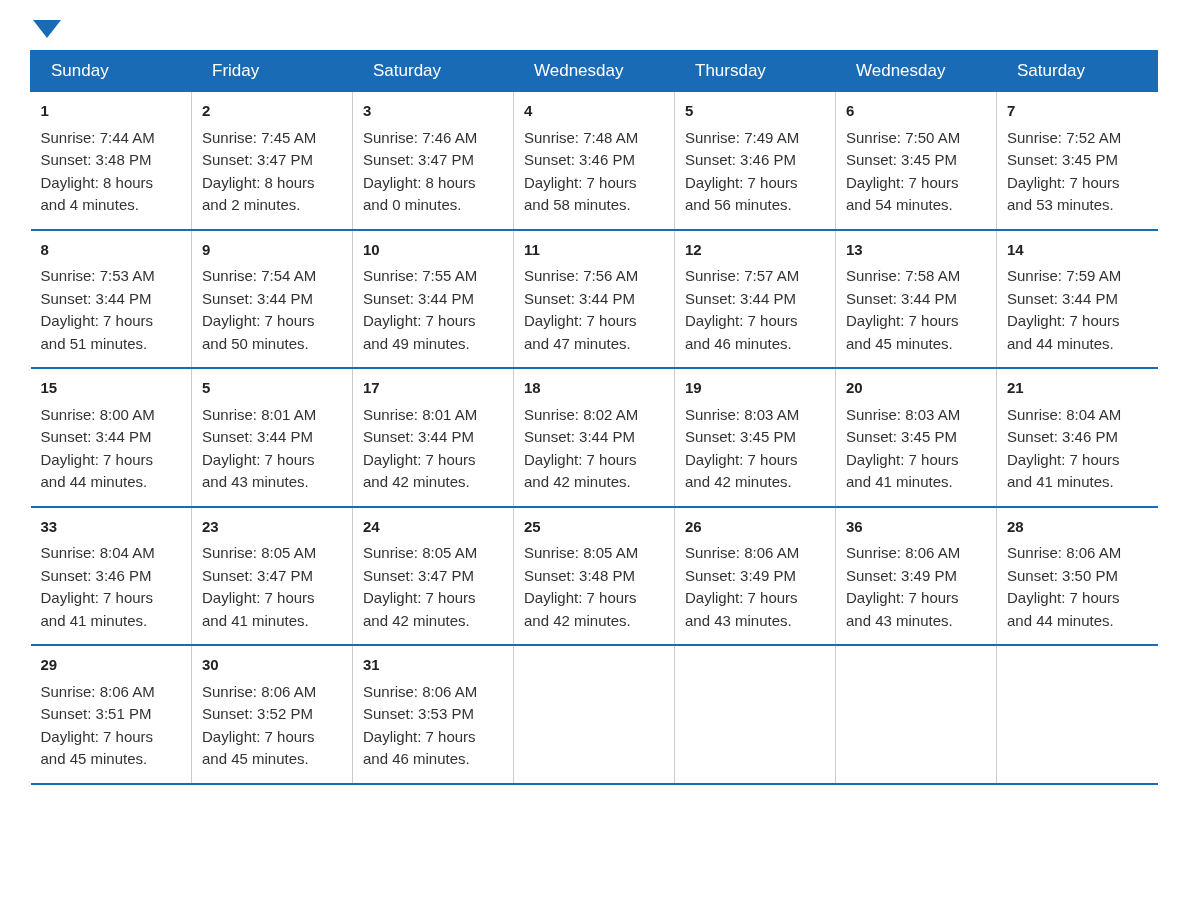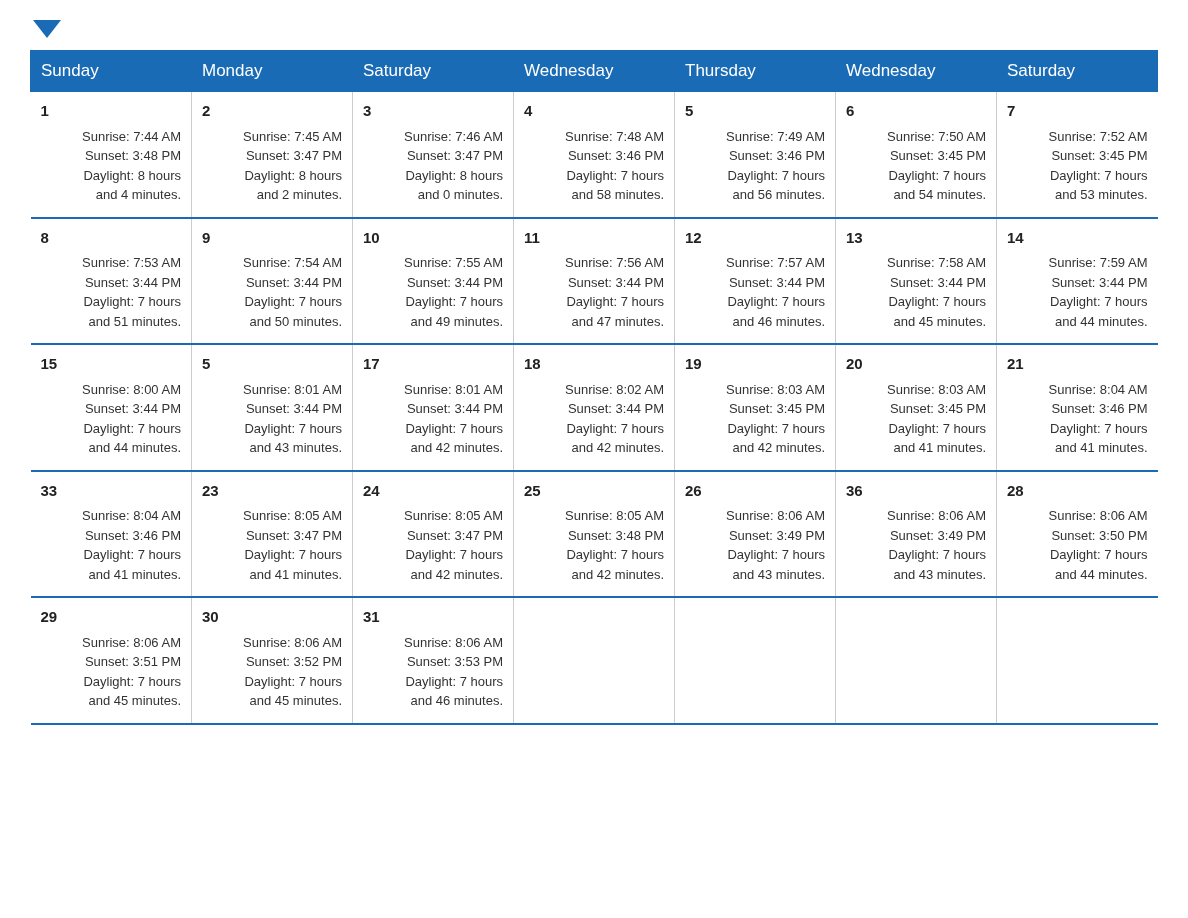--- a/index.html
+++ b/index.html
@@ -64,21 +64,21 @@
       border-collapse: collapse;
       margin-top: 10px;
     }
     .calendar thead tr {
       background: #1a6bb5;
     }
     .calendar thead th {
       color: #fff;
       font-size: 17px;
       font-weight: normal;
-      padding: 10px 10px;
+      padding: 10px 20px;
       text-align: left;
       border: 1px solid #1a6bb5;
     }
     .calendar tbody tr {
       border-bottom: 2px solid #1a6bb5;
     }
     .calendar tbody td {
       vertical-align: top;
       padding: 8px 10px 12px 10px;
       font-size: 13px;
@@ -91,23 +91,22 @@
     .calendar tbody td:last-child {
       border-right: none;
     }
     .day-num {
       font-size: 15px;
       font-weight: bold;
       margin-bottom: 4px;
       color: #222;
     }
     .day-info {
-      font-size: 13px;
-      color: #333;
-      text-align: right;
+      font-size: 15px;
+      color: #333;
     }
     .empty-cell {
       background: #fff;
     }
   </style>
 </head>
 <body>
 
 <div class="header-row">
   <div class="logo">
@@ -120,21 +119,21 @@
   <div class="title-section">
     <div class="month-year"></div>
     <div class="location"></div>
   </div>
 </div>
 
 <table class="calendar">
   <thead>
     <tr>
     <th>Sunday</th>
-        <th>Monday</th>
+        <th>Friday</th>
         <th>Saturday</th>
         <th>Wednesday</th>
         <th>Thursday</th>
         <th>Wednesday</th>
         <th>Saturday</th>
       </tr>
   </thead>
   <tbody id="calendar-body">
   <tr>
         <td>

